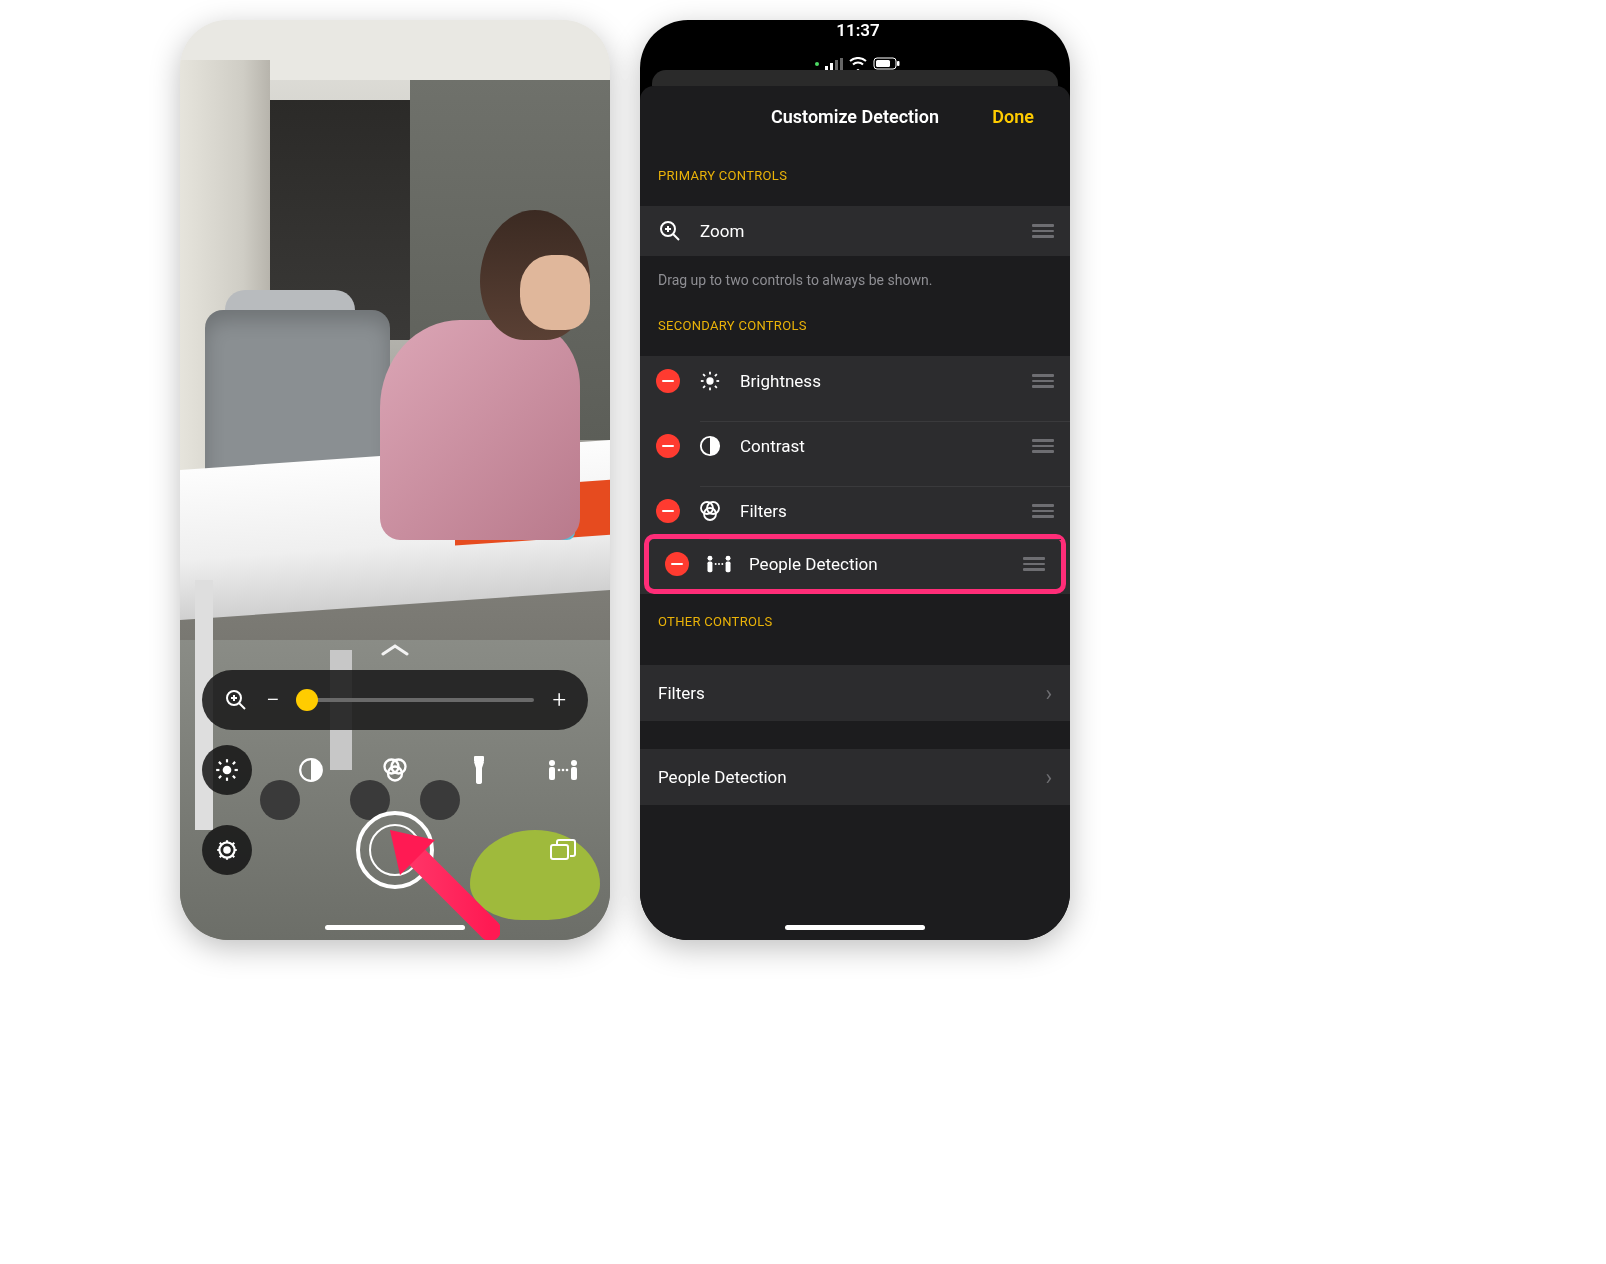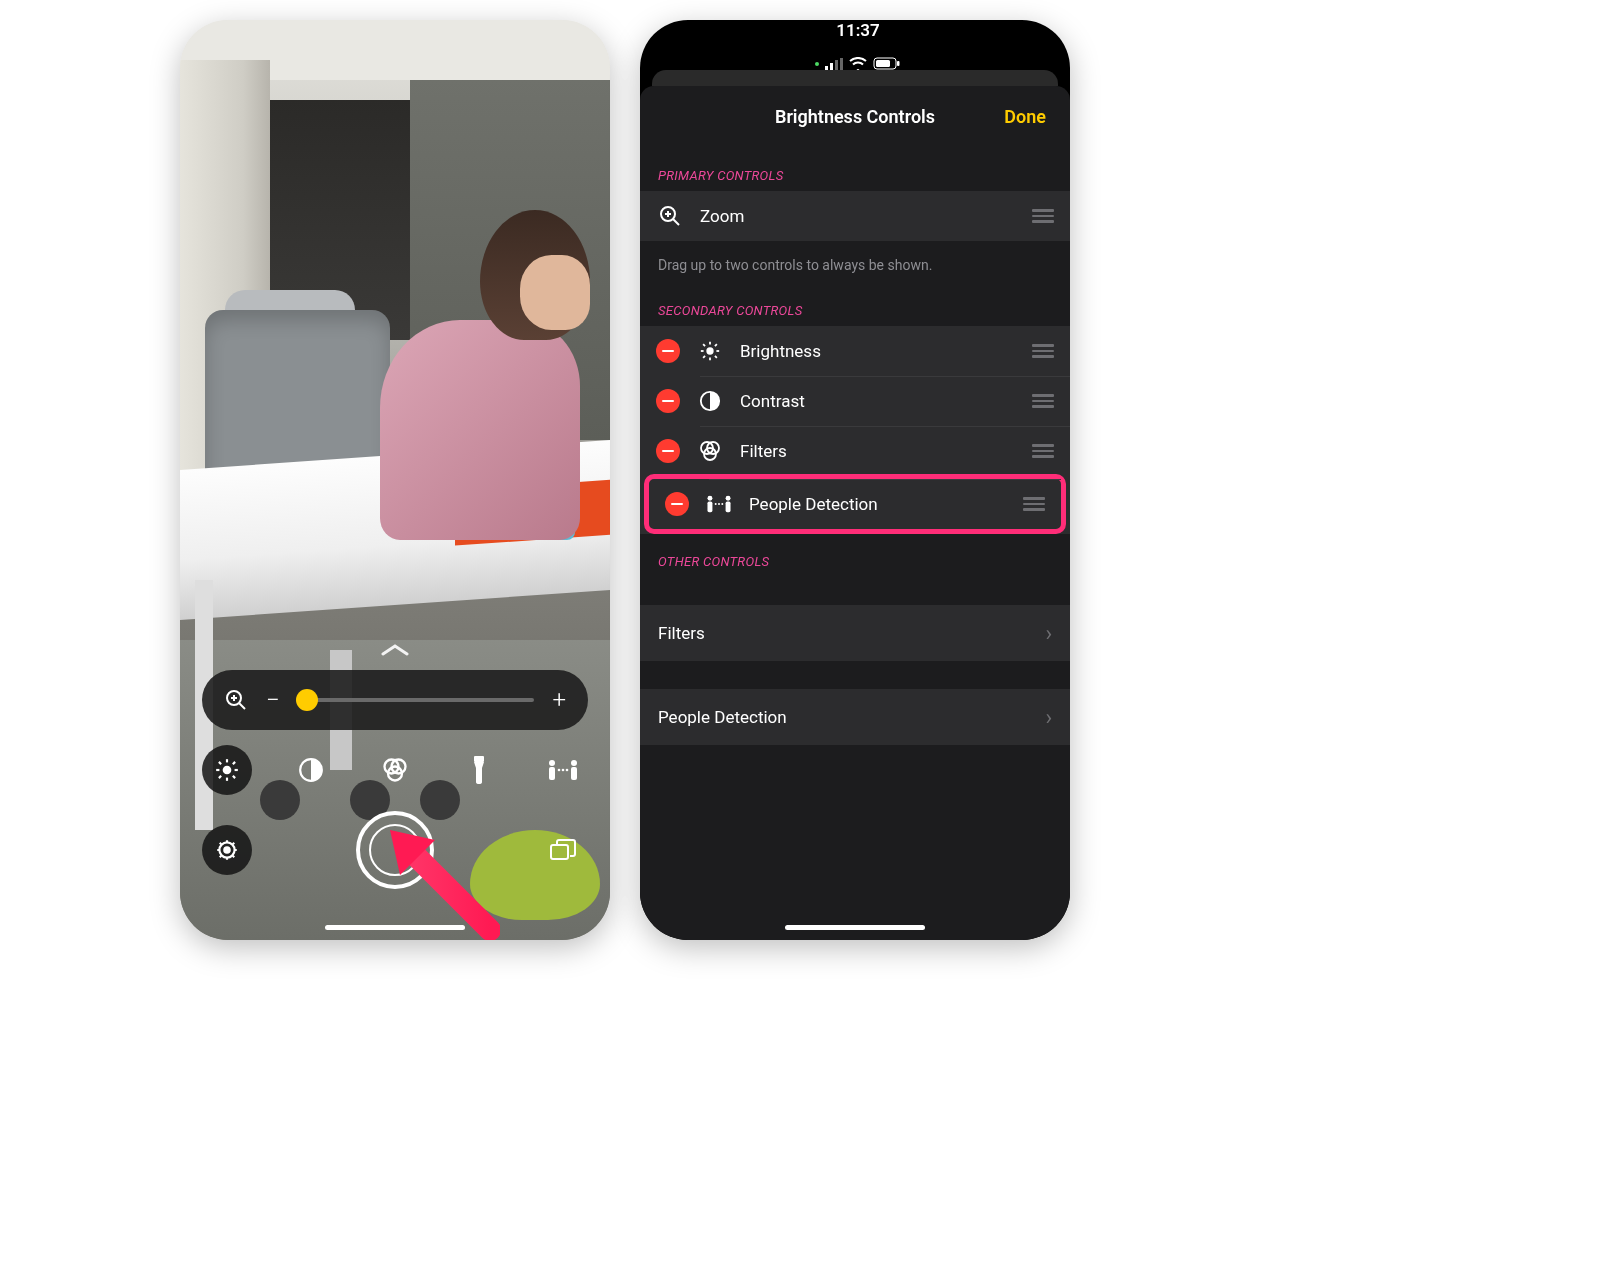--- a/index.html
+++ b/index.html
@@ -127,35 +127,35 @@
   }
   .sheet{
     position:absolute; left:0; right:0; top:66px; bottom:0;
     background:#1c1c1e; border-radius:14px 14px 0 0; overflow:hidden;
   }
   .sheet-head{
     height:60px; display:flex; align-items:center; justify-content:center; position:relative;
     font-size:18px; font-weight:600; color:#fff;
   }
   .done{
-    position:absolute; right:24px; top:0; bottom:0; display:flex; align-items:center;
+    position:absolute; right:36px; top:0; bottom:0; display:flex; align-items:center;
     color:#ffcc00; font-size:18px; font-weight:600;
   }
   .section-note{
     padding:18px 18px 8px; font-size:14px; color:#8e8e93;
   }
   .section-head{
-    padding:22px 18px 8px; font-size:13px; color:#ec4899; letter-spacing:.3px;font-style:italic;
+    padding:22px 18px 8px; font-size:13px; color:#eab308; letter-spacing:.3px;
   }
   .list{
     background:#2c2c2e;
   }
   .row{
     height:50px; display:flex; align-items:center; padding:0 16px; gap:16px;
-    font-size:17px; color:#fff; position:relative;
+    font-size:17px; color:#fff; position:relative;margin-top:15px;
   }
   .row + .row::before{
     content:""; position:absolute; left:60px; right:0; top:0; height:1px; background:#3a3a3c;
   }
   .row .del{
     width:24px; height:24px; background:#ff3b30; border-radius:50%;
     display:flex; align-items:center; justify-content:center; color:#fff;
   }
   .row .del .bar{ width:12px; height:2.5px; background:#fff; border-radius:1px;}
   .row .icon{
@@ -349,21 +349,21 @@
           <rect x="1" y="1" width="22" height="11" rx="3" stroke="#fff" fill="none"></rect>
           <rect x="3" y="3" width="14" height="7" rx="1.5" fill="#fff"></rect>
           <rect x="24" y="4" width="2.5" height="5" rx="1" fill="#fff"></rect>
           </svg>
       </span>
     </div>
     <div class="sheet-peek"></div>
 
     <div class="sheet">
       <div class="sheet-head">
-        <span>Brightness Controls</span>
+        <span>Customize Detection</span>
         <span class="done">Done</span>
       </div>
 
 
       <div class="section-head">PRIMARY CONTROLS</div>
       <div class="list">
         <div class="row primary">
           <div class="del">
               <div class="bar"></div>
             </div>

